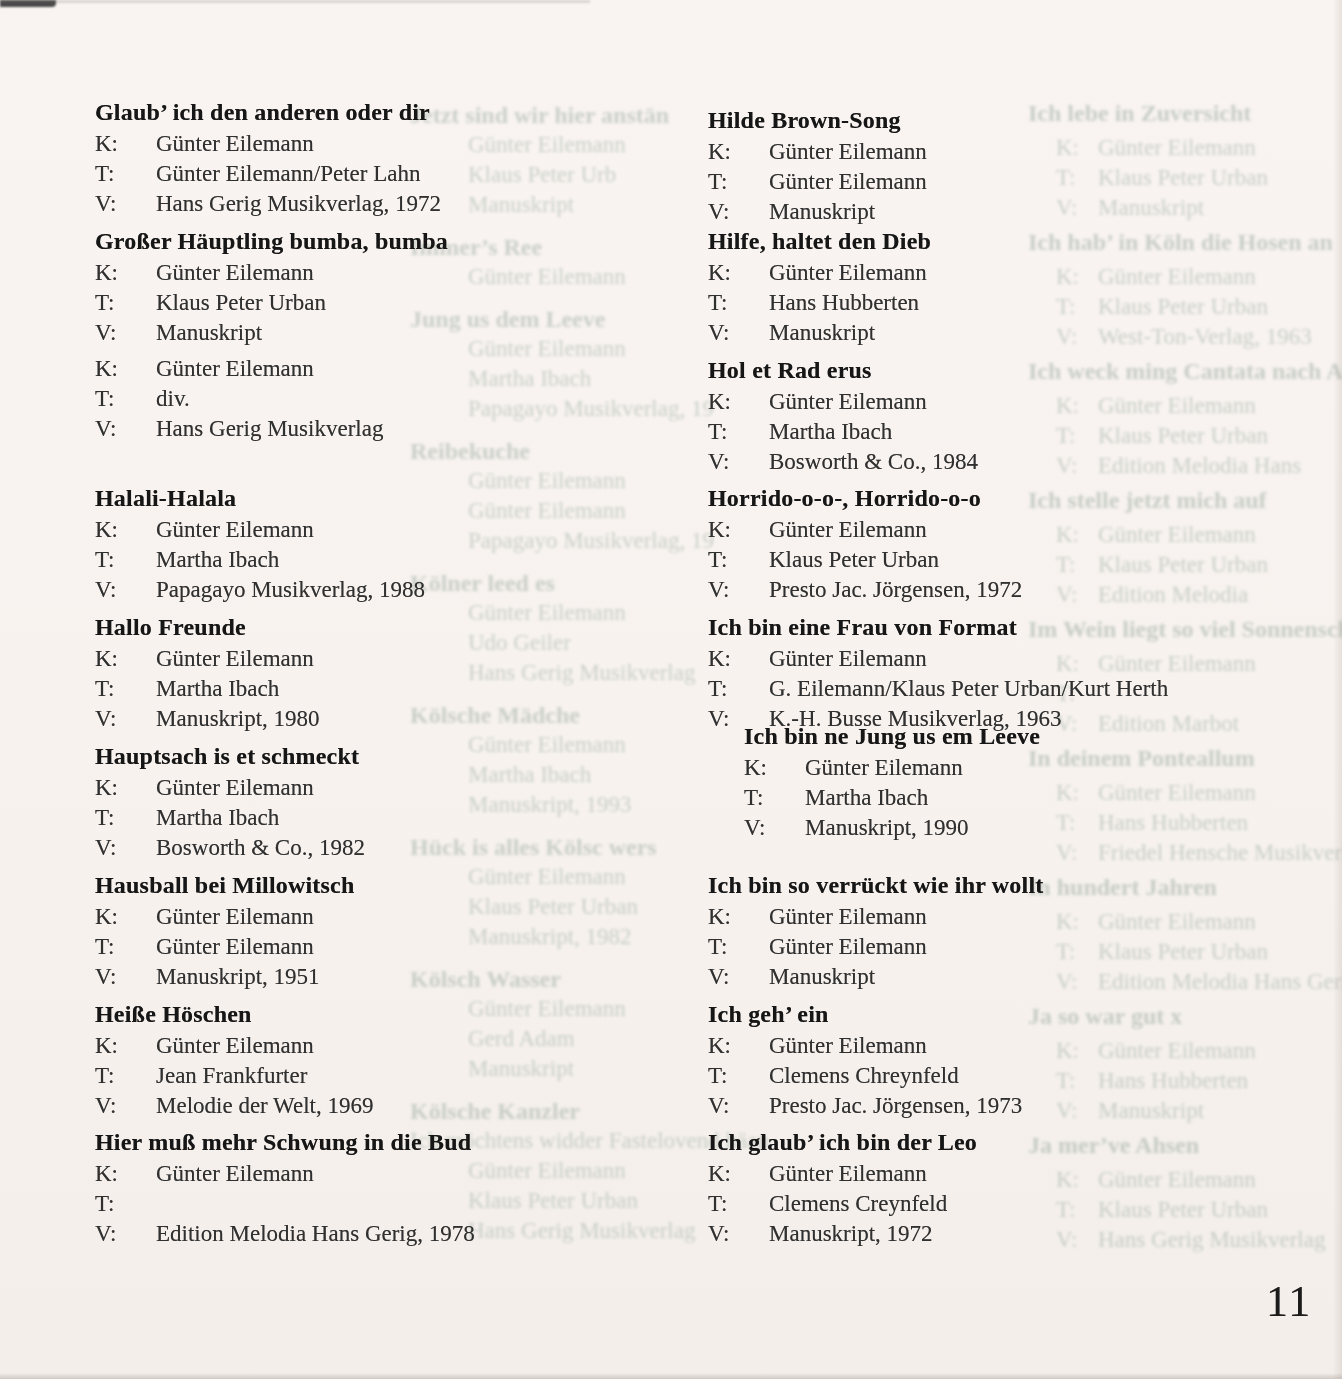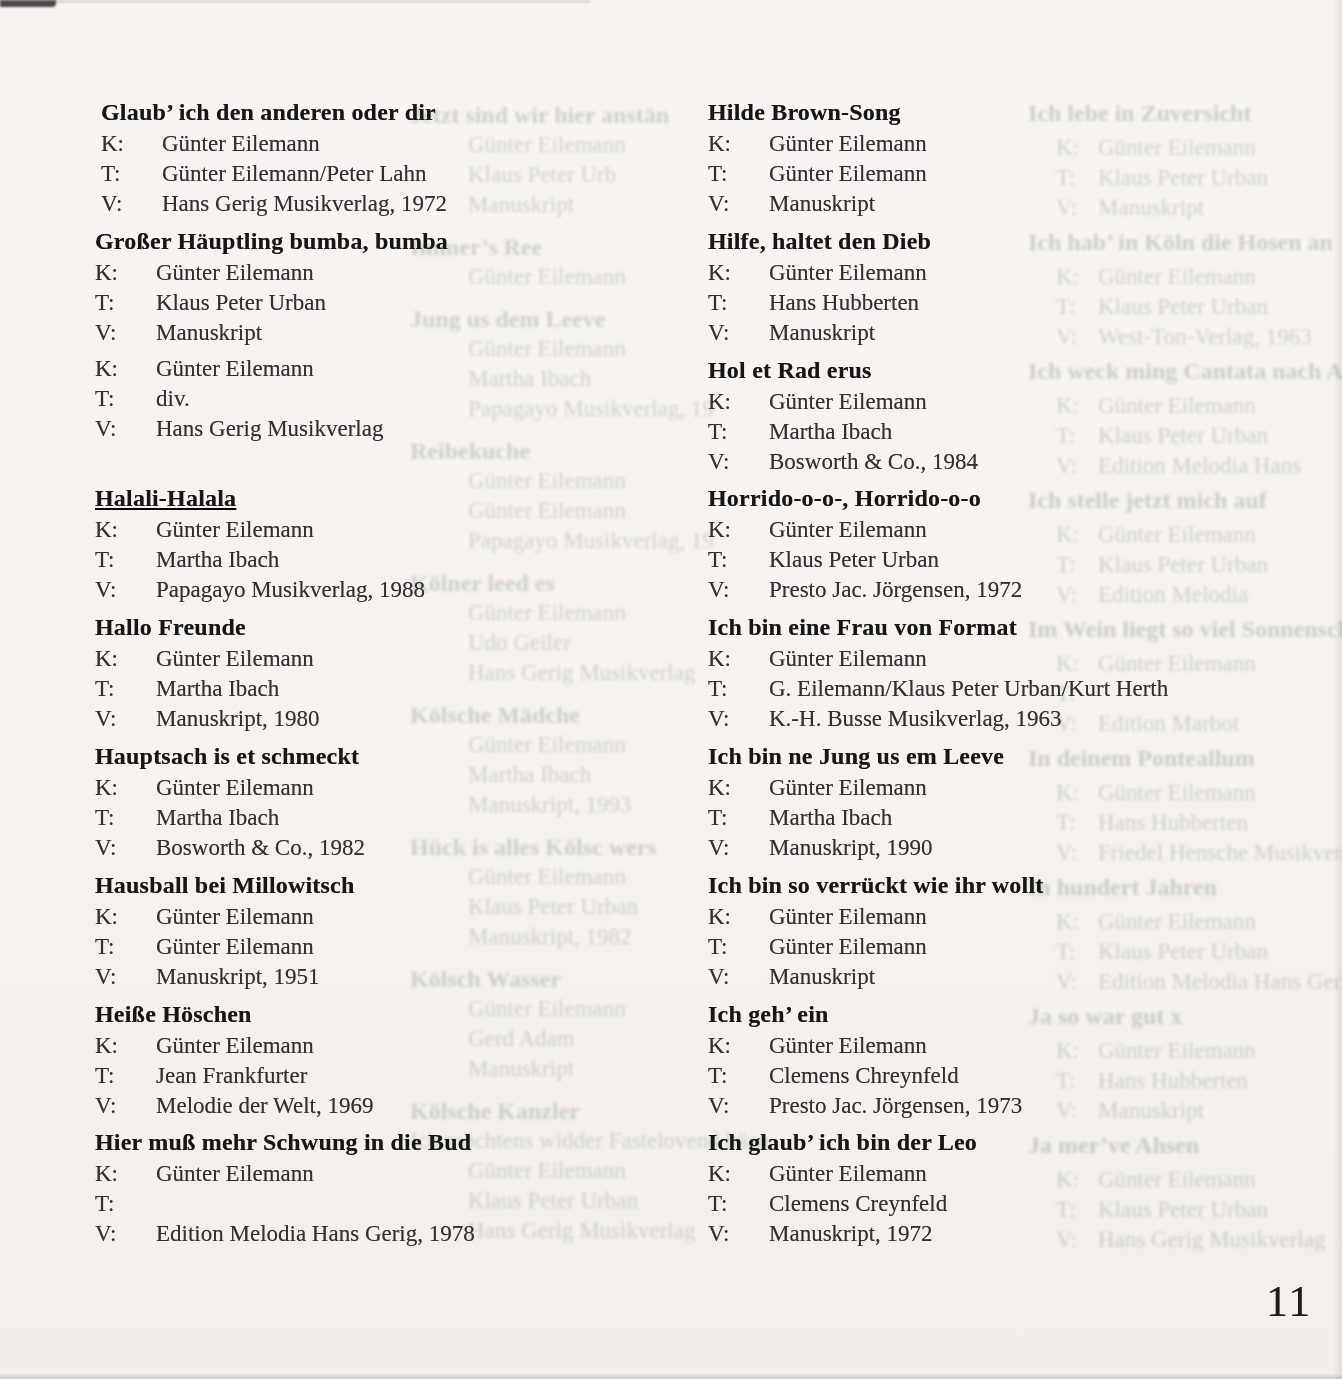--- a/index.html
+++ b/index.html
@@ -232,21 +232,21 @@
           </div>
           <div class="grow" style="top: 95px;">
             <span class="glab">V:</span>
             <span class="gval">Hans Gerig Musikverlag</span>
           </div>
         </div>
       </div>
   </div>
 
   <div class="col col-left" id="col-left">
-      <div class="entry" style="top: 0px; margin-left: 6px;">
+      <div class="entry" style="top: 0px;">
         <div class="entry-title"><span>Glaub’ ich den anderen oder dir</span></div>
         <div class="row">
           <span class="lab">K:</span>
           <span class="val">Günter Eilemann</span>
         </div>
         <div class="row">
           <span class="lab">T:</span>
           <span class="val">Günter Eilemann/Peter Lahn</span>
         </div>
         <div class="row">
@@ -276,21 +276,21 @@
         </div>
         <div class="row">
           <span class="lab">T:</span>
           <span class="val">div.</span>
         </div>
         <div class="row">
           <span class="lab">V:</span>
           <span class="val">Hans Gerig Musikverlag</span>
         </div>
       </div>
-      <div class="entry" style="top: 386.4px; text-decoration: underline;">
+      <div class="entry" style="top: 386.4px;">
         <div class="entry-title"><span>Halali-Halala</span></div>
         <div class="row">
           <span class="lab">K:</span>
           <span class="val">Günter Eilemann</span>
         </div>
         <div class="row">
           <span class="lab">T:</span>
           <span class="val">Martha Ibach</span>
         </div>
         <div class="row">
@@ -367,21 +367,21 @@
         <div class="row">
           <span class="lab">T:</span>
         </div>
         <div class="row">
           <span class="lab">V:</span>
           <span class="val">Edition Melodia Hans Gerig, 1978</span>
         </div>
       </div>
     </div>
   <div class="col col-right" id="col-right">
-      <div class="entry" style="top: 0px;">
+      <div class="entry" style="top: 8px;">
         <div class="entry-title"><span>Hilde Brown-Song</span></div>
         <div class="row">
           <span class="lab">K:</span>
           <span class="val">Günter Eilemann</span>
         </div>
         <div class="row">
           <span class="lab">T:</span>
           <span class="val">Günter Eilemann</span>
         </div>
         <div class="row">
@@ -442,21 +442,21 @@
         </div>
         <div class="row">
           <span class="lab">T:</span>
           <span class="val">G. Eilemann/Klaus Peter Urban/Kurt Herth</span>
         </div>
         <div class="row">
           <span class="lab">V:</span>
           <span class="val">K.-H. Busse Musikverlag, 1963</span>
         </div>
       </div>
-      <div class="entry" style="top: 644px;">
+      <div class="entry" style="top: 624px; margin-left: 36px;">
         <div class="entry-title"><span>Ich bin ne Jung us em Leeve</span></div>
         <div class="row">
           <span class="lab">K:</span>
           <span class="val">Günter Eilemann</span>
         </div>
         <div class="row">
           <span class="lab">T:</span>
           <span class="val">Martha Ibach</span>
         </div>
         <div class="row">

